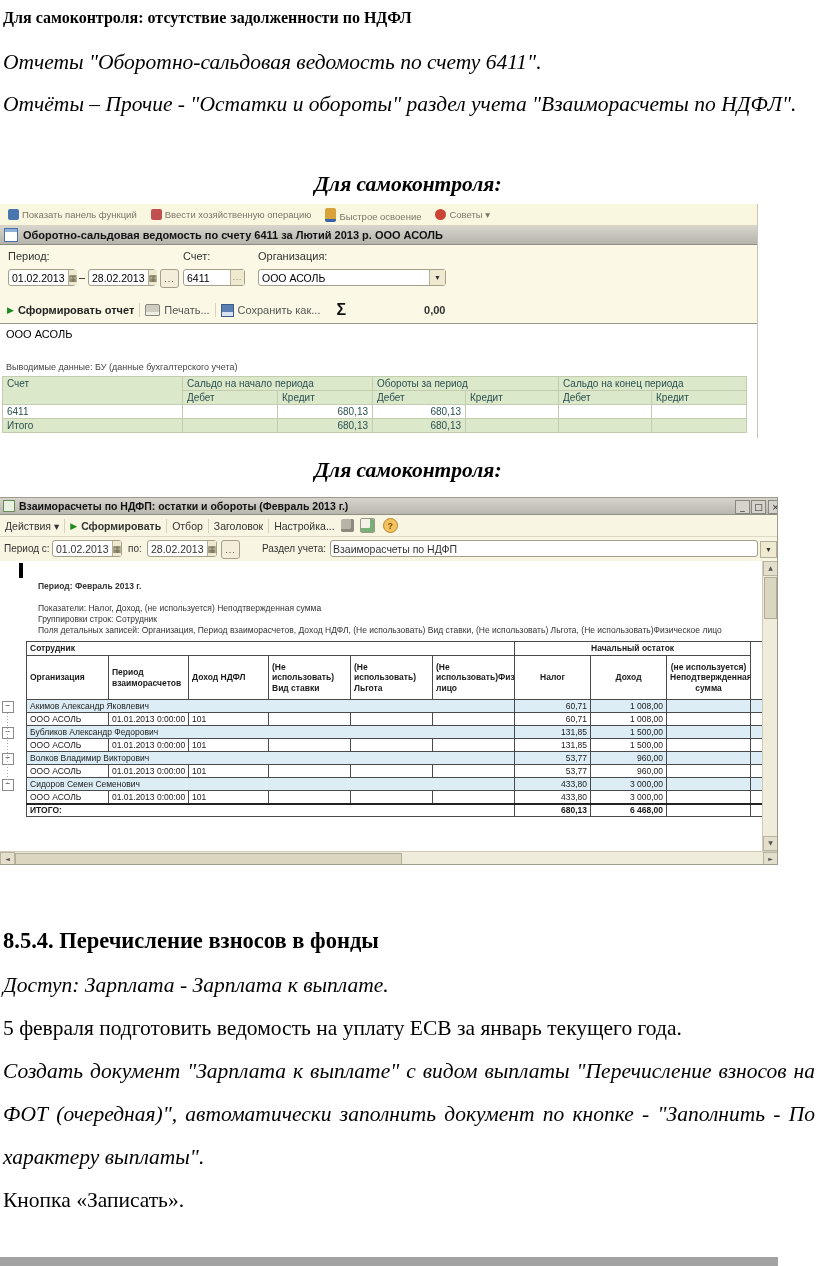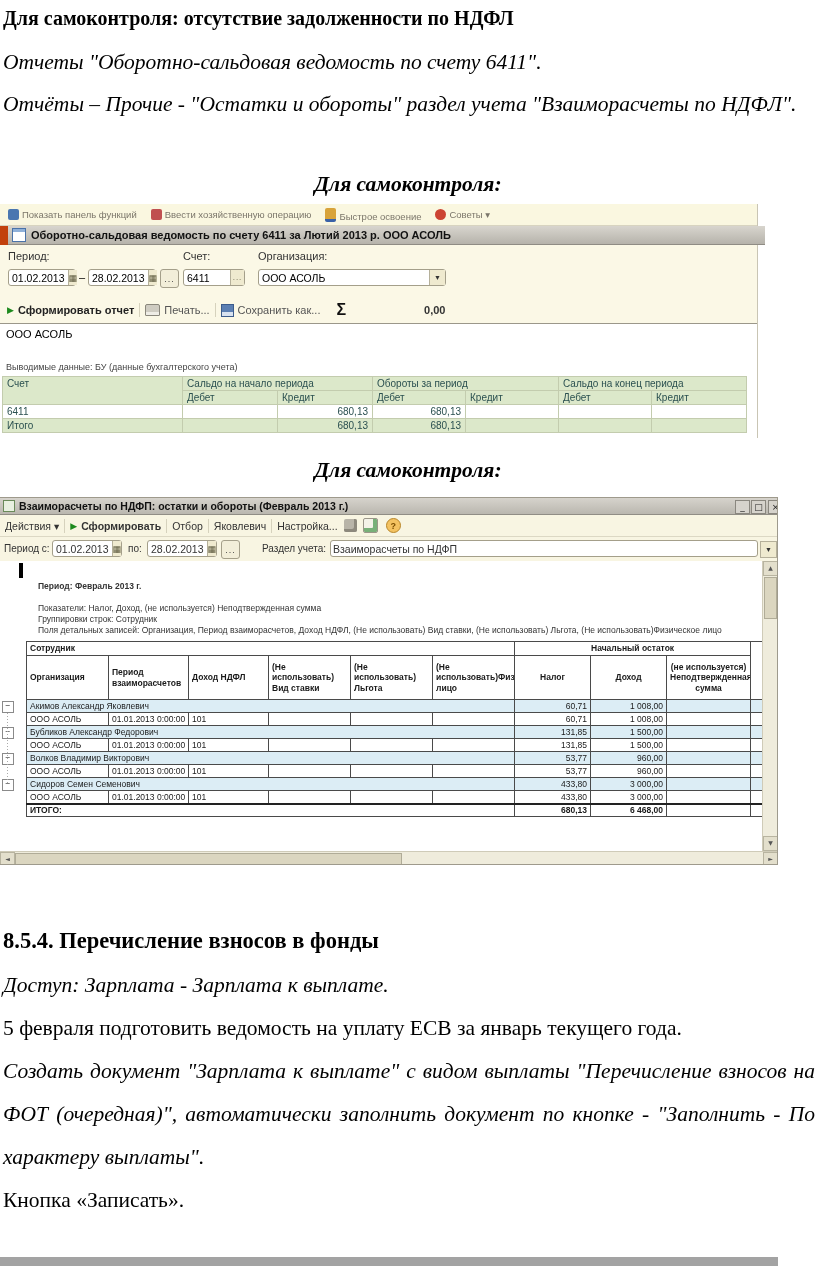--- a/index.html
+++ b/index.html
@@ -1,37 +1,37 @@
 <!DOCTYPE html>
 <html><head>
 <meta charset="utf-8">
 <style>
   html,body{margin:0;padding:0;background:#fff;}
   body{width:816px;height:1266px;position:relative;font-family:"Liberation Serif",serif;color:#000;overflow:hidden;}
   .abs{position:absolute;}
   
   .doc{font-size:21.5px;line-height:30px;}
-  .h1{font-weight:bold;font-size:20px;}
+  .h1{font-weight:bold;font-size:16px;}
   .h2{font-weight:bold;font-size:22.5px;}
   .it{font-style:italic;}
   .jus{text-align:justify;line-height:43px;}
   .cap{font-weight:bold;font-style:italic;text-align:center;width:100%;font-size:21.5px;}
   
   .ui{font-family:"Liberation Sans","DejaVu Sans",sans-serif;}
   .inp{background:#fff;border:1px solid #a49f8a;border-radius:3px;height:17px;display:inline-flex;align-items:center;font-size:10.5px;padding:0 2px;box-sizing:border-box;}
   .calbtn{display:inline-flex;align-items:center;justify-content:center;width:13px;height:15px;background:#efeacf;border-left:1px solid #b5b09a;font-size:9px;color:#5d5a3f;cursor:pointer;}
   .dotbtn{display:inline-flex;align-items:center;justify-content:center;width:17px;height:17px;background:#f2eed9;border:1px solid #a49f8a;border-radius:3px;font-size:9px;color:#444;letter-spacing:1px;}
   .ddbtn{display:inline-flex;align-items:center;justify-content:center;width:15px;height:15px;background:#efeacf;border-left:1px solid #b5b09a;font-size:7px;color:#333;}
   .sep{width:1px;height:14px;background:#d6d2bd;margin:0 5px;}
   .runarrow{color:#1d8a1d;font-size:9px;margin-right:4px;}
   
   .shot1{left:0;top:204px;width:757px;height:234px;background:#c2410c;border-right:1px solid #c9c5b4;}
   .s1-func{left:0;top:0;width:757px;height:22px;background:#faf7e0;border-bottom:1px solid #d8d4c0;display:flex;align-items:center;gap:14px;padding-left:8px;box-sizing:border-box;font-size:9.5px;color:#7b766a;}
   .s1-func .ticon{width:11px;height:11px;display:inline-block;margin-right:3px;border-radius:2px;vertical-align:-2px;}
-  .s1-title{left:0;top:22px;width:757px;height:19px;background:linear-gradient(#d8d5ce,#b6b3ab);display:flex;align-items:center;padding-left:4px;box-sizing:border-box;border-bottom:1px solid #8f8c84;margin-left:8px;}
+  .s1-title{left:0;top:22px;width:757px;height:19px;background:linear-gradient(#d8d5ce,#b6b3ab);display:flex;align-items:center;padding-left:4px;box-sizing:border-box;border-bottom:1px solid #8f8c84;}
   .s1-title .wicon{width:12px;height:12px;background:#fff;border:1px solid #4a72a8;box-shadow:inset 0 3px 0 #8fb0d8;margin-right:5px;}
   .s1-title .ttl{font-weight:bold;font-size:11px;color:#111;}
   .s1-params{left:0;top:41px;width:757px;height:52px;background:#fbf8e6;}
   .s1-params .lbl{position:absolute;top:5px;font-size:11px;color:#333;}
   .s1-btns{left:0;top:93px;width:757px;height:27px;background:#fbf8e6;border-bottom:1px solid #9b978a;display:flex;align-items:center;padding-left:7px;box-sizing:border-box;font-size:11px;color:#222;}
   .prn{width:13px;height:10px;background:#cfccc2;border:1px solid #8a877c;border-radius:2px 2px 1px 1px;margin-right:4px;box-shadow:inset 0 -3px 0 #efede6;}
   .flp{width:11px;height:11px;background:#5b7fb3;border:1px solid #3c5c8c;margin-right:4px;box-shadow:inset 0 -4px 0 #d8e2f0;}
   .sigma{font-size:16px;font-weight:bold;margin-left:16px;color:#111;}
   .s1-report{left:0;top:120px;width:757px;height:114px;background:#fff;}
   .t1{border-collapse:collapse;table-layout:fixed;width:744px;font-size:10px;color:#2b5050;}
@@ -194,21 +194,21 @@
     <div class="abs s2-toolbar">
       <span><span>Действия</span> <span>▾</span></span>
       <span class="sep"></span>
       <span style="font-weight:bold;display:inline-flex;align-items:center;">
           <span class="runarrow">▶</span>
           <span>Сформировать</span>
         </span>
       <span class="sep"></span>
       <span>Отбор</span>
       <span class="sep"></span>
-      <span>Яковлевич</span>
+      <span>Заголовок</span>
       <span class="sep"></span>
       <span>Настройка...</span>
       <span class="icon16" style="background:#b8b4a8;box-shadow:inset -3px -3px 0 #8d897d;"></span>
       <span class="icon16" style="background:#f4f2e8;border:1px solid #9a9688;box-shadow:inset -4px -4px 0 #78b078;"></span>
       <span class="helpc">?</span>
     </div>
     <div class="abs s2-period">
       <span class="abs" style="left:4px;top:6px;">Период с:</span>
       <span class="inp abs" style="left:52px;top:3px;width:70px;padding:0;">
         <span style="flex:1;padding:0 3px;">01.02.2013</span>

